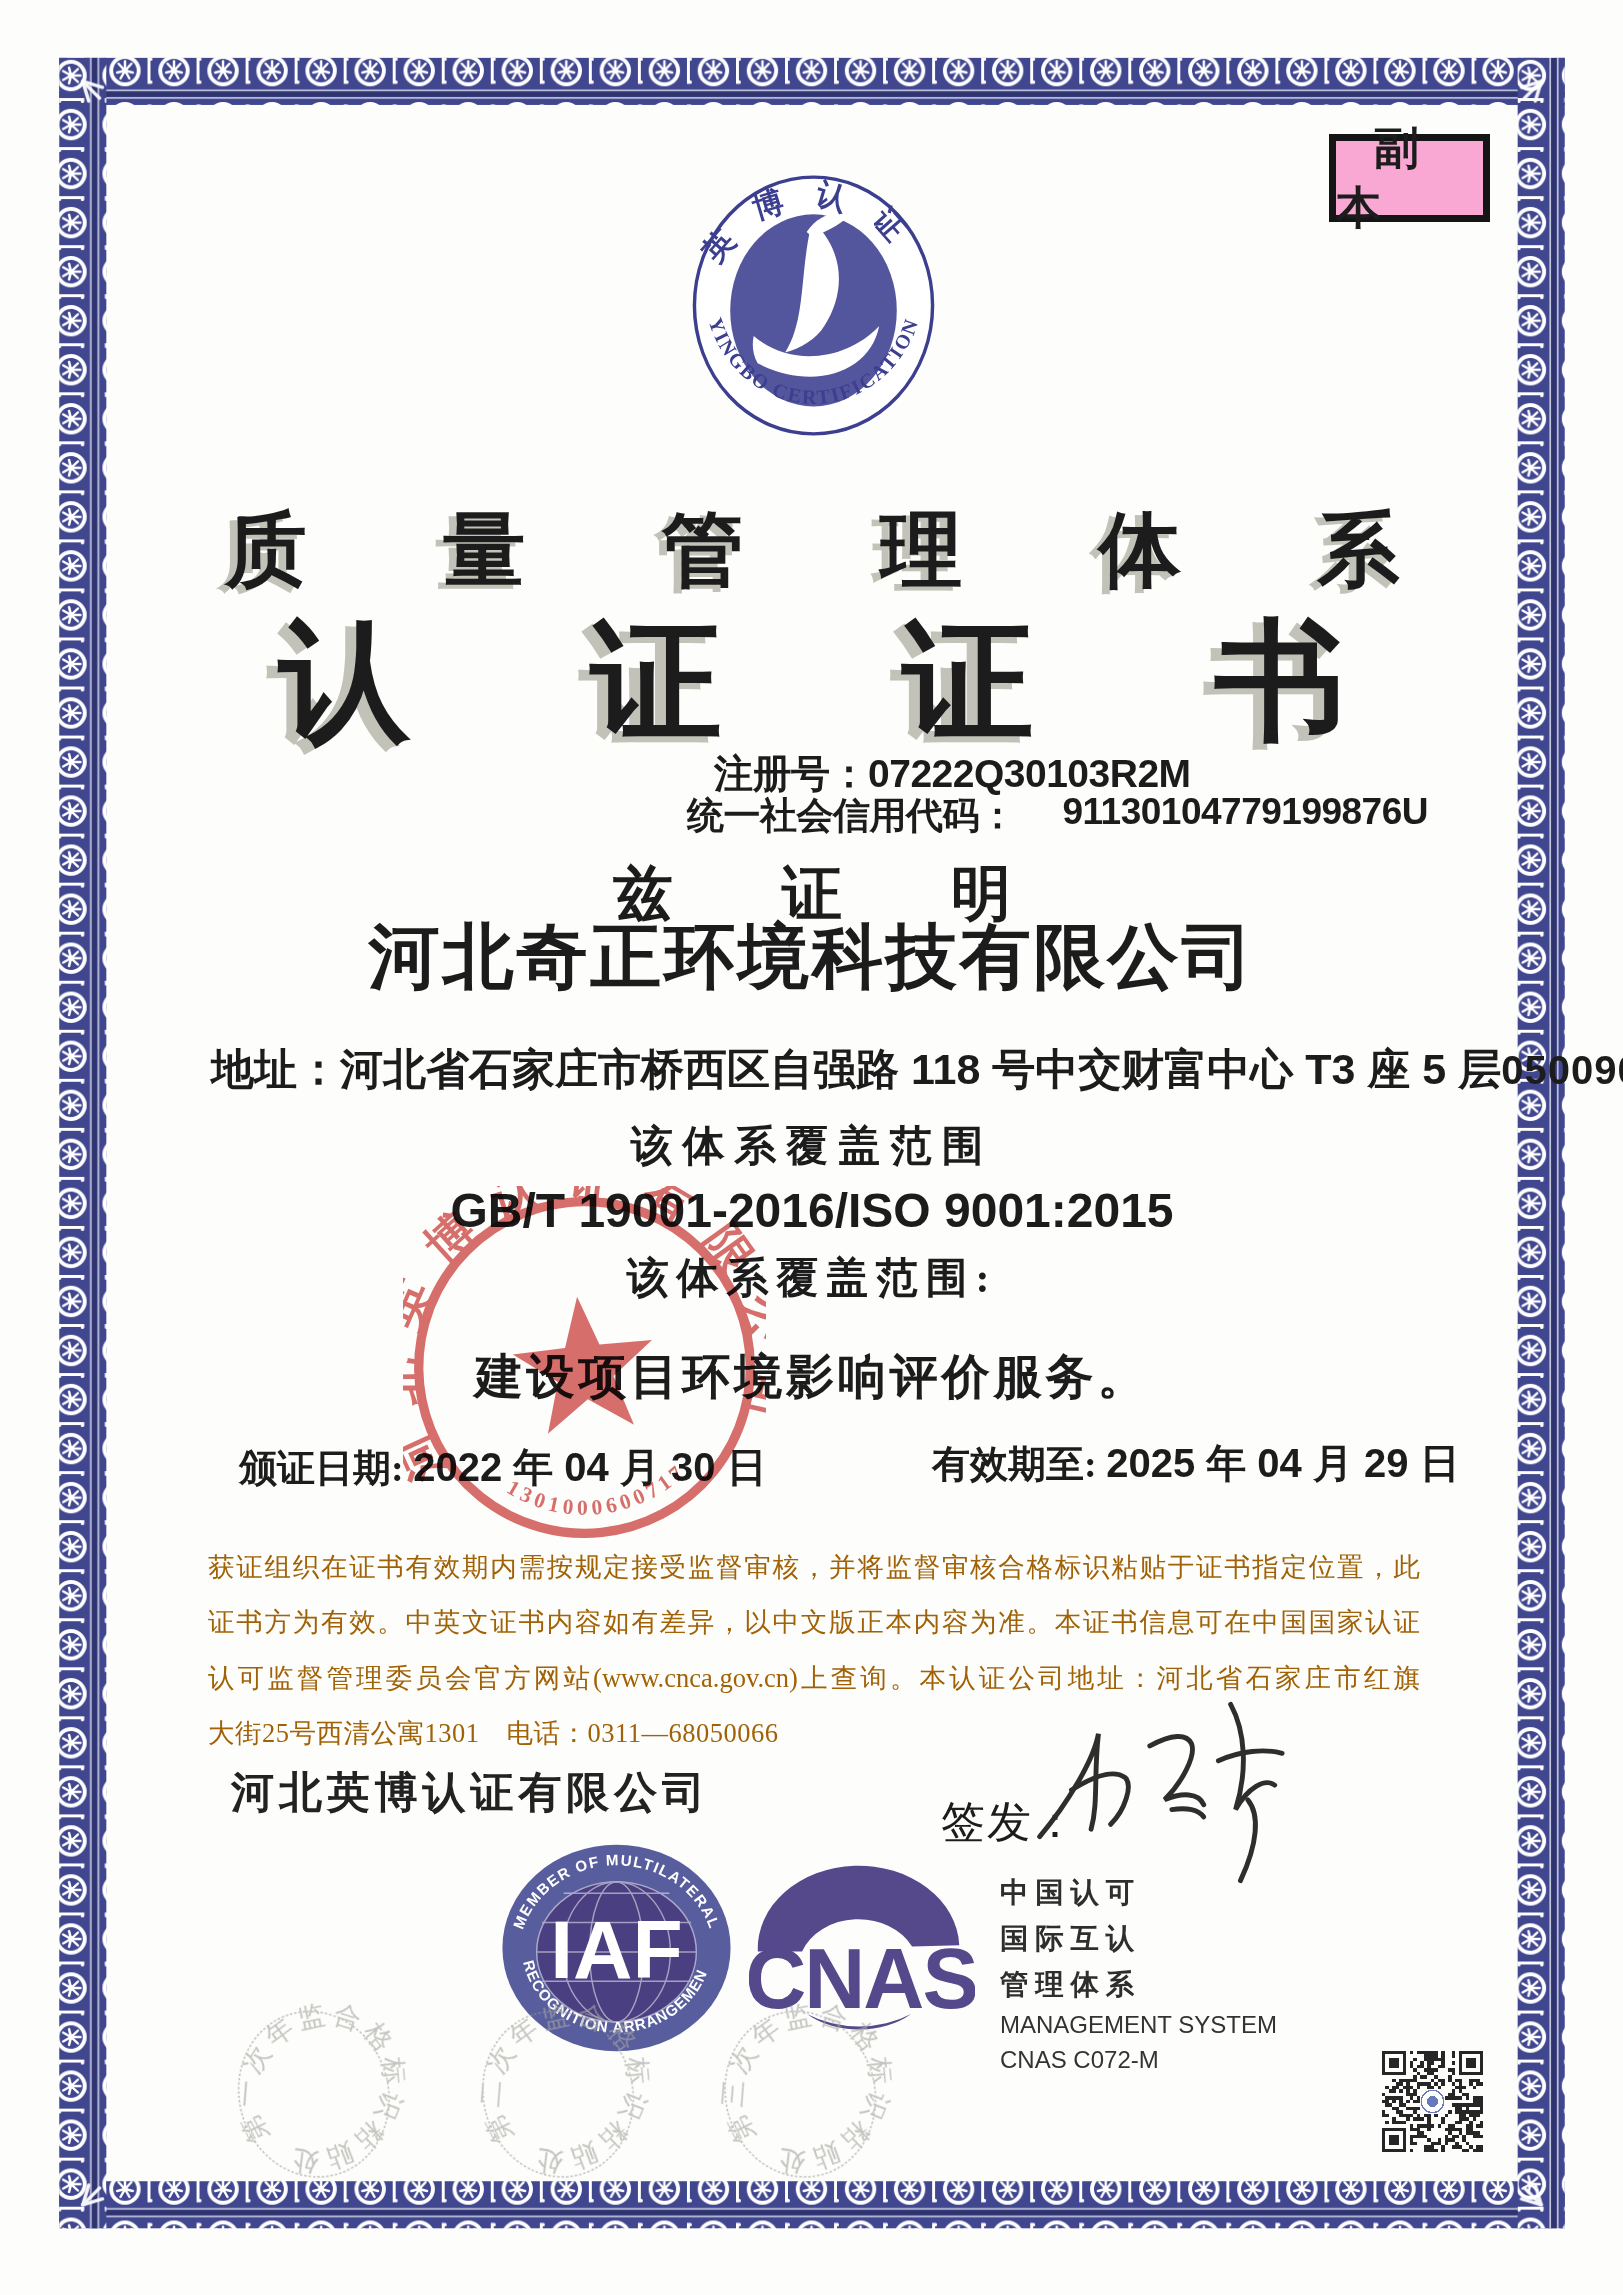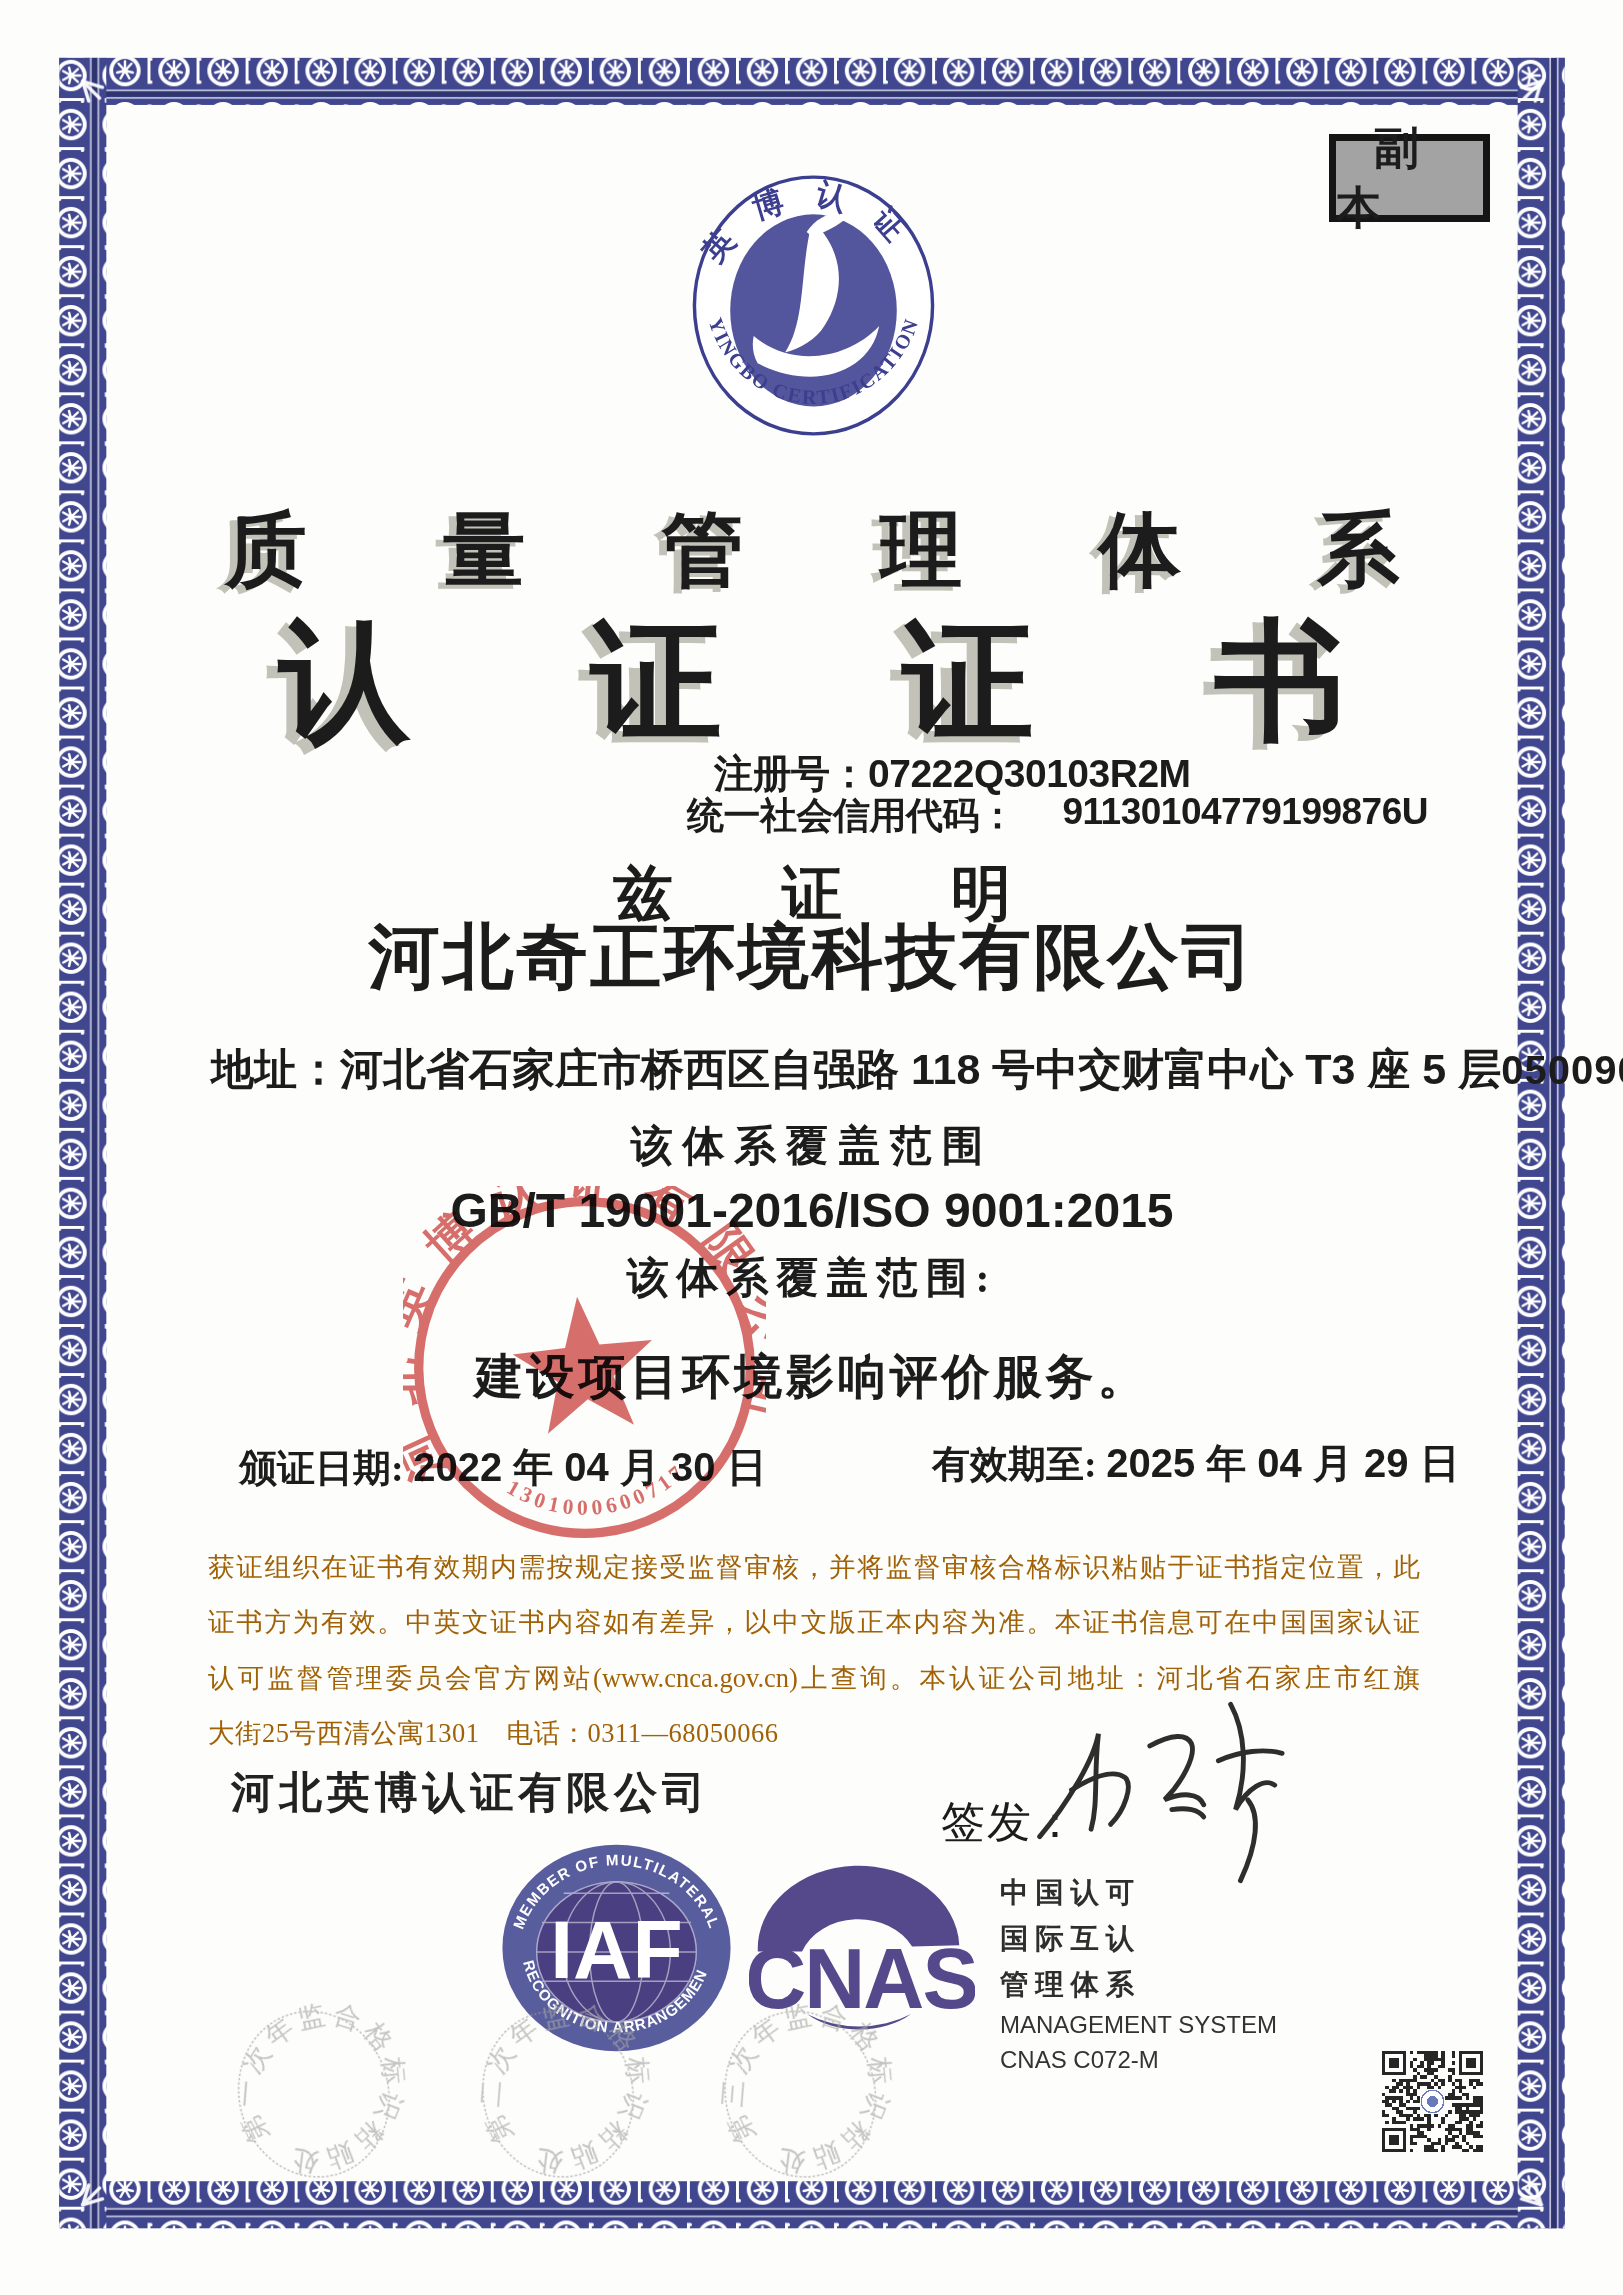--- a/index.html
+++ b/index.html
@@ -7,21 +7,21 @@
         font-family:"Liberation Serif","DejaVu Serif",serif;color:#1c1c1c;}
   .abs{position:absolute;}
   svg{display:block;}
 
   
   .band-bg{fill:var(--border);}
   .band-dark{fill:var(--border_dark);}
 
   
   .copy-box{left:1329px;top:134px;width:147px;height:74px;border:7.4px solid #151515;
-            display:flex;align-items:center;justify-content:center;background:#a3a3a3;}
+            display:flex;align-items:center;justify-content:center;background:#f9a8d4;}
   .copy-box span{font-size:45px;font-weight:bold;letter-spacing:38px;text-indent:38px;
                  font-family:"Liberation Serif",serif;}
 
   
   .title1{left:0;top:496px;width:1624px;text-align:center;font-size:82px;font-weight:bold;
           letter-spacing:58px;text-indent:58px;text-shadow:-7.8px 4.4px 0 var(--ghost);}
   .title2{left:0;top:594px;width:1624px;text-align:center;font-size:131px;font-weight:bold;
           letter-spacing:74px;text-indent:74px;text-shadow:-10.8px 5.9px 0 var(--ghost);}
 
   

